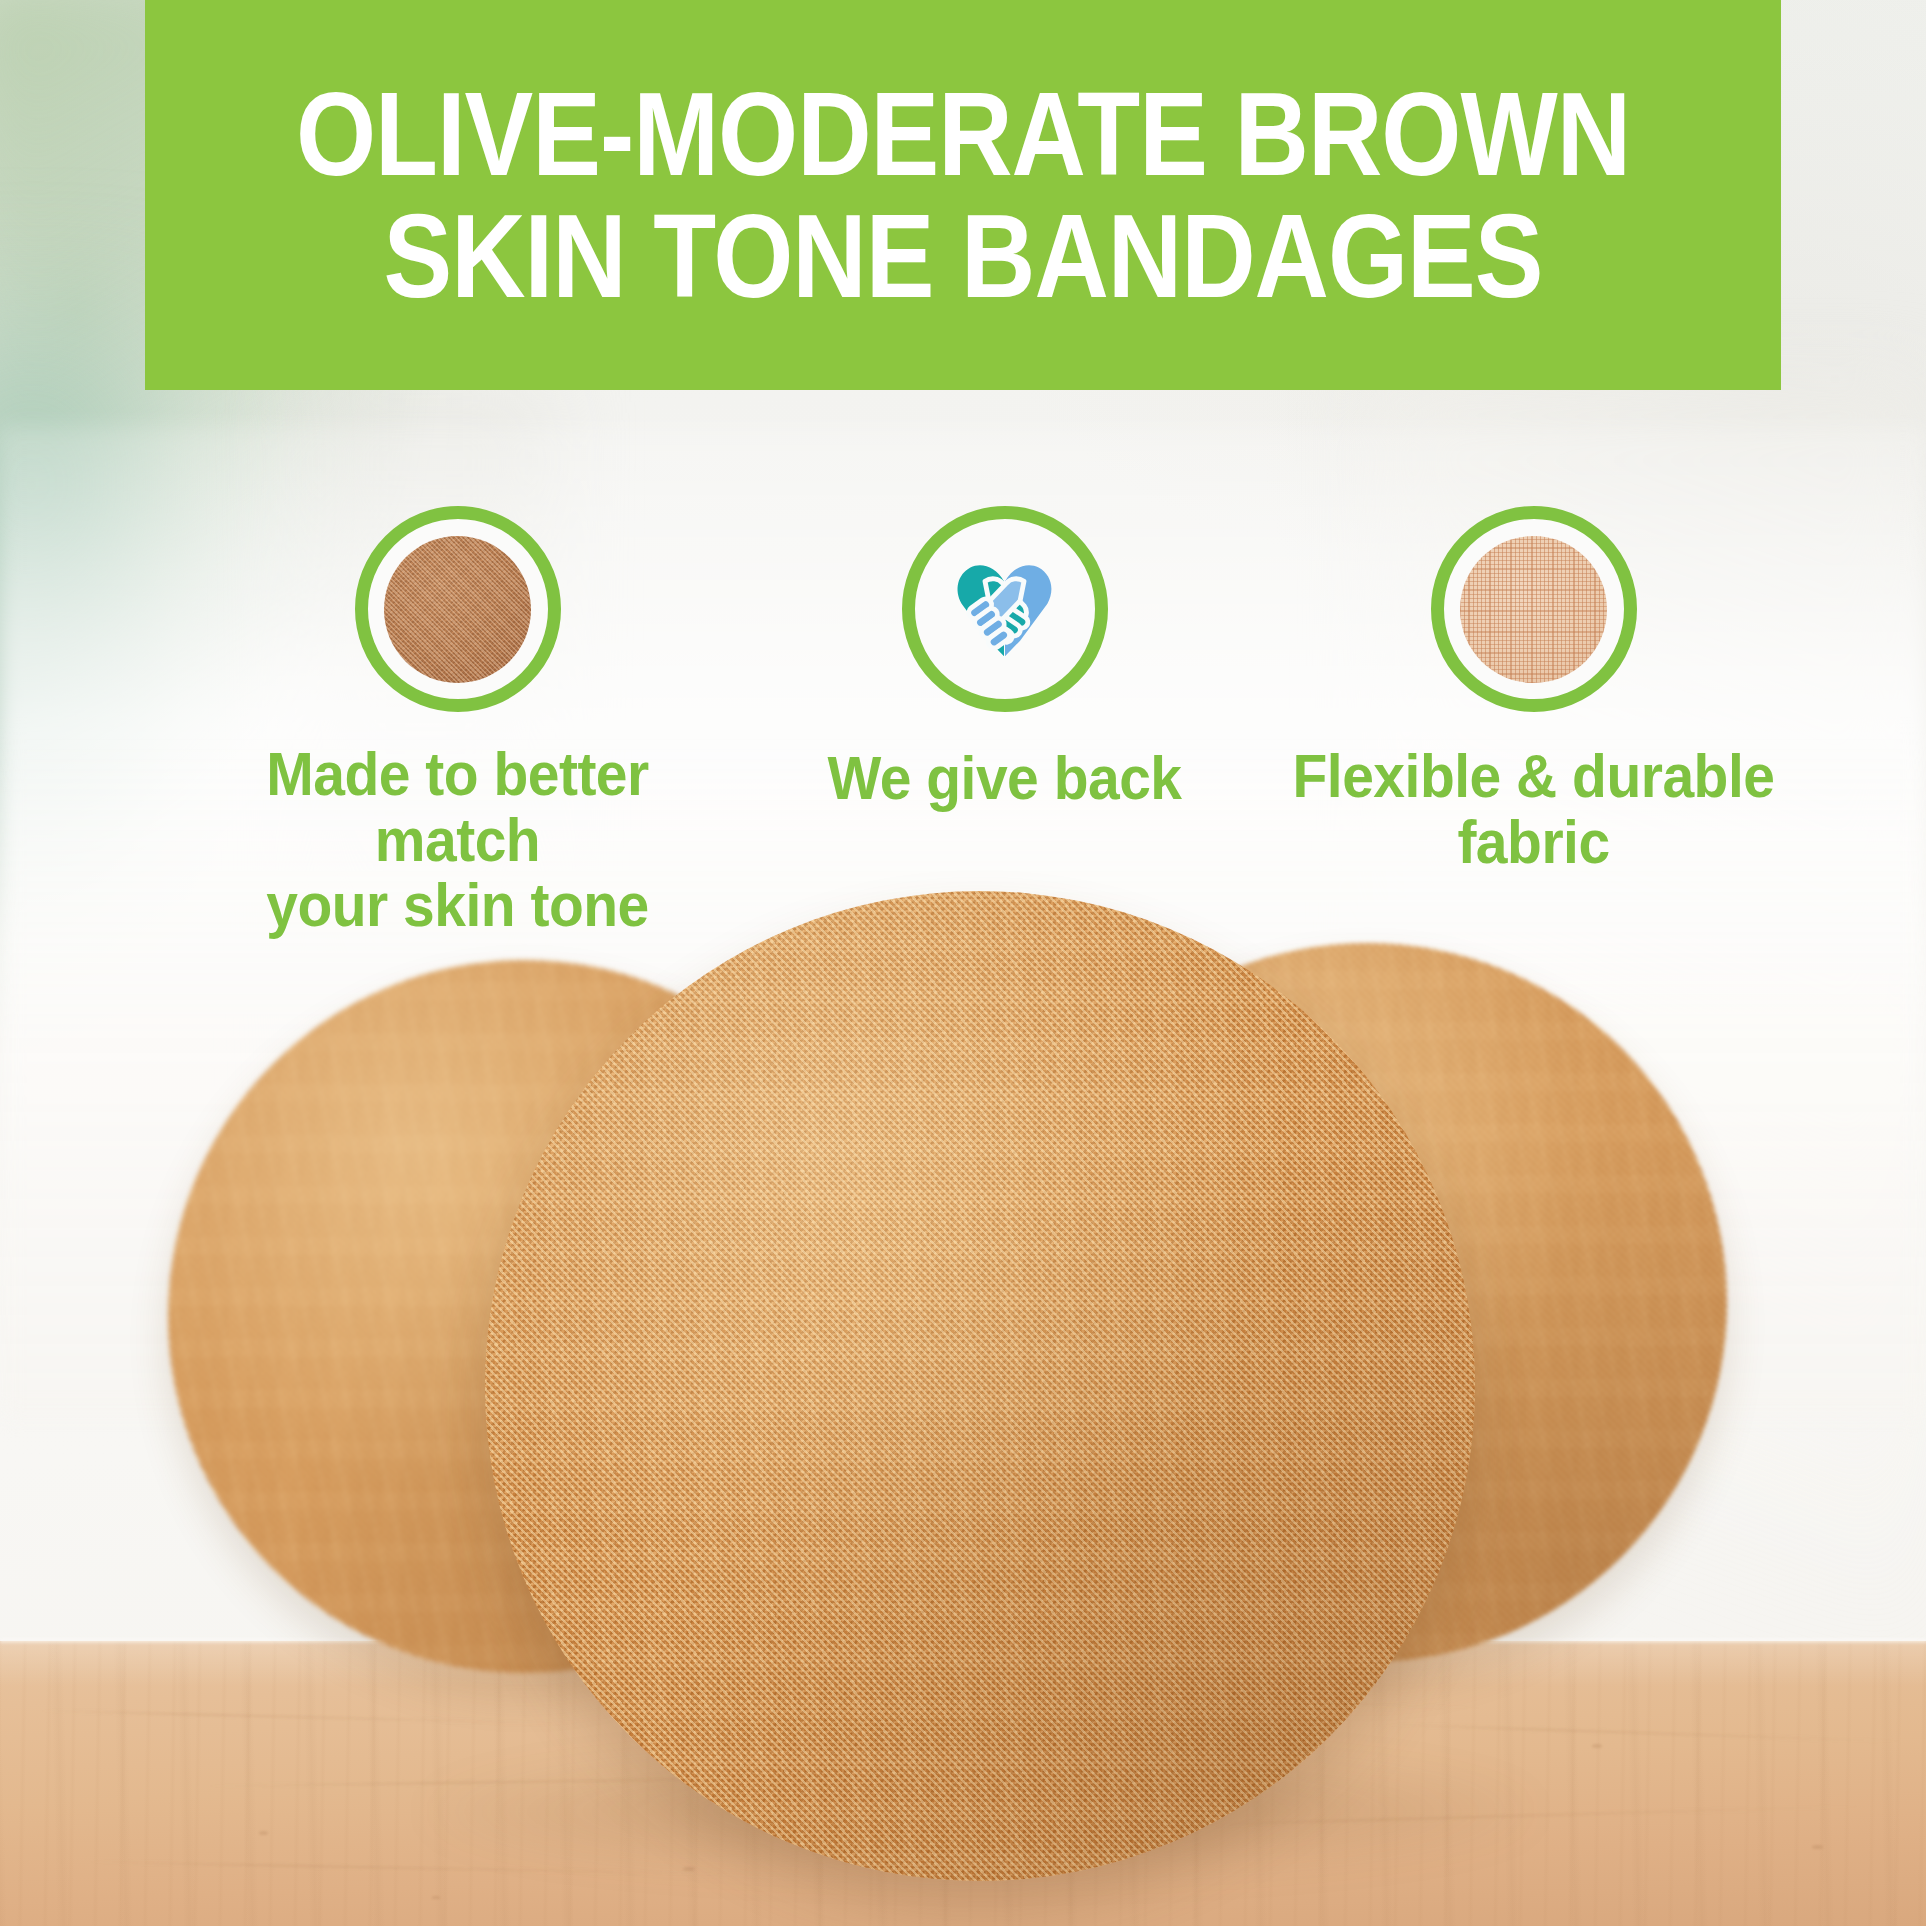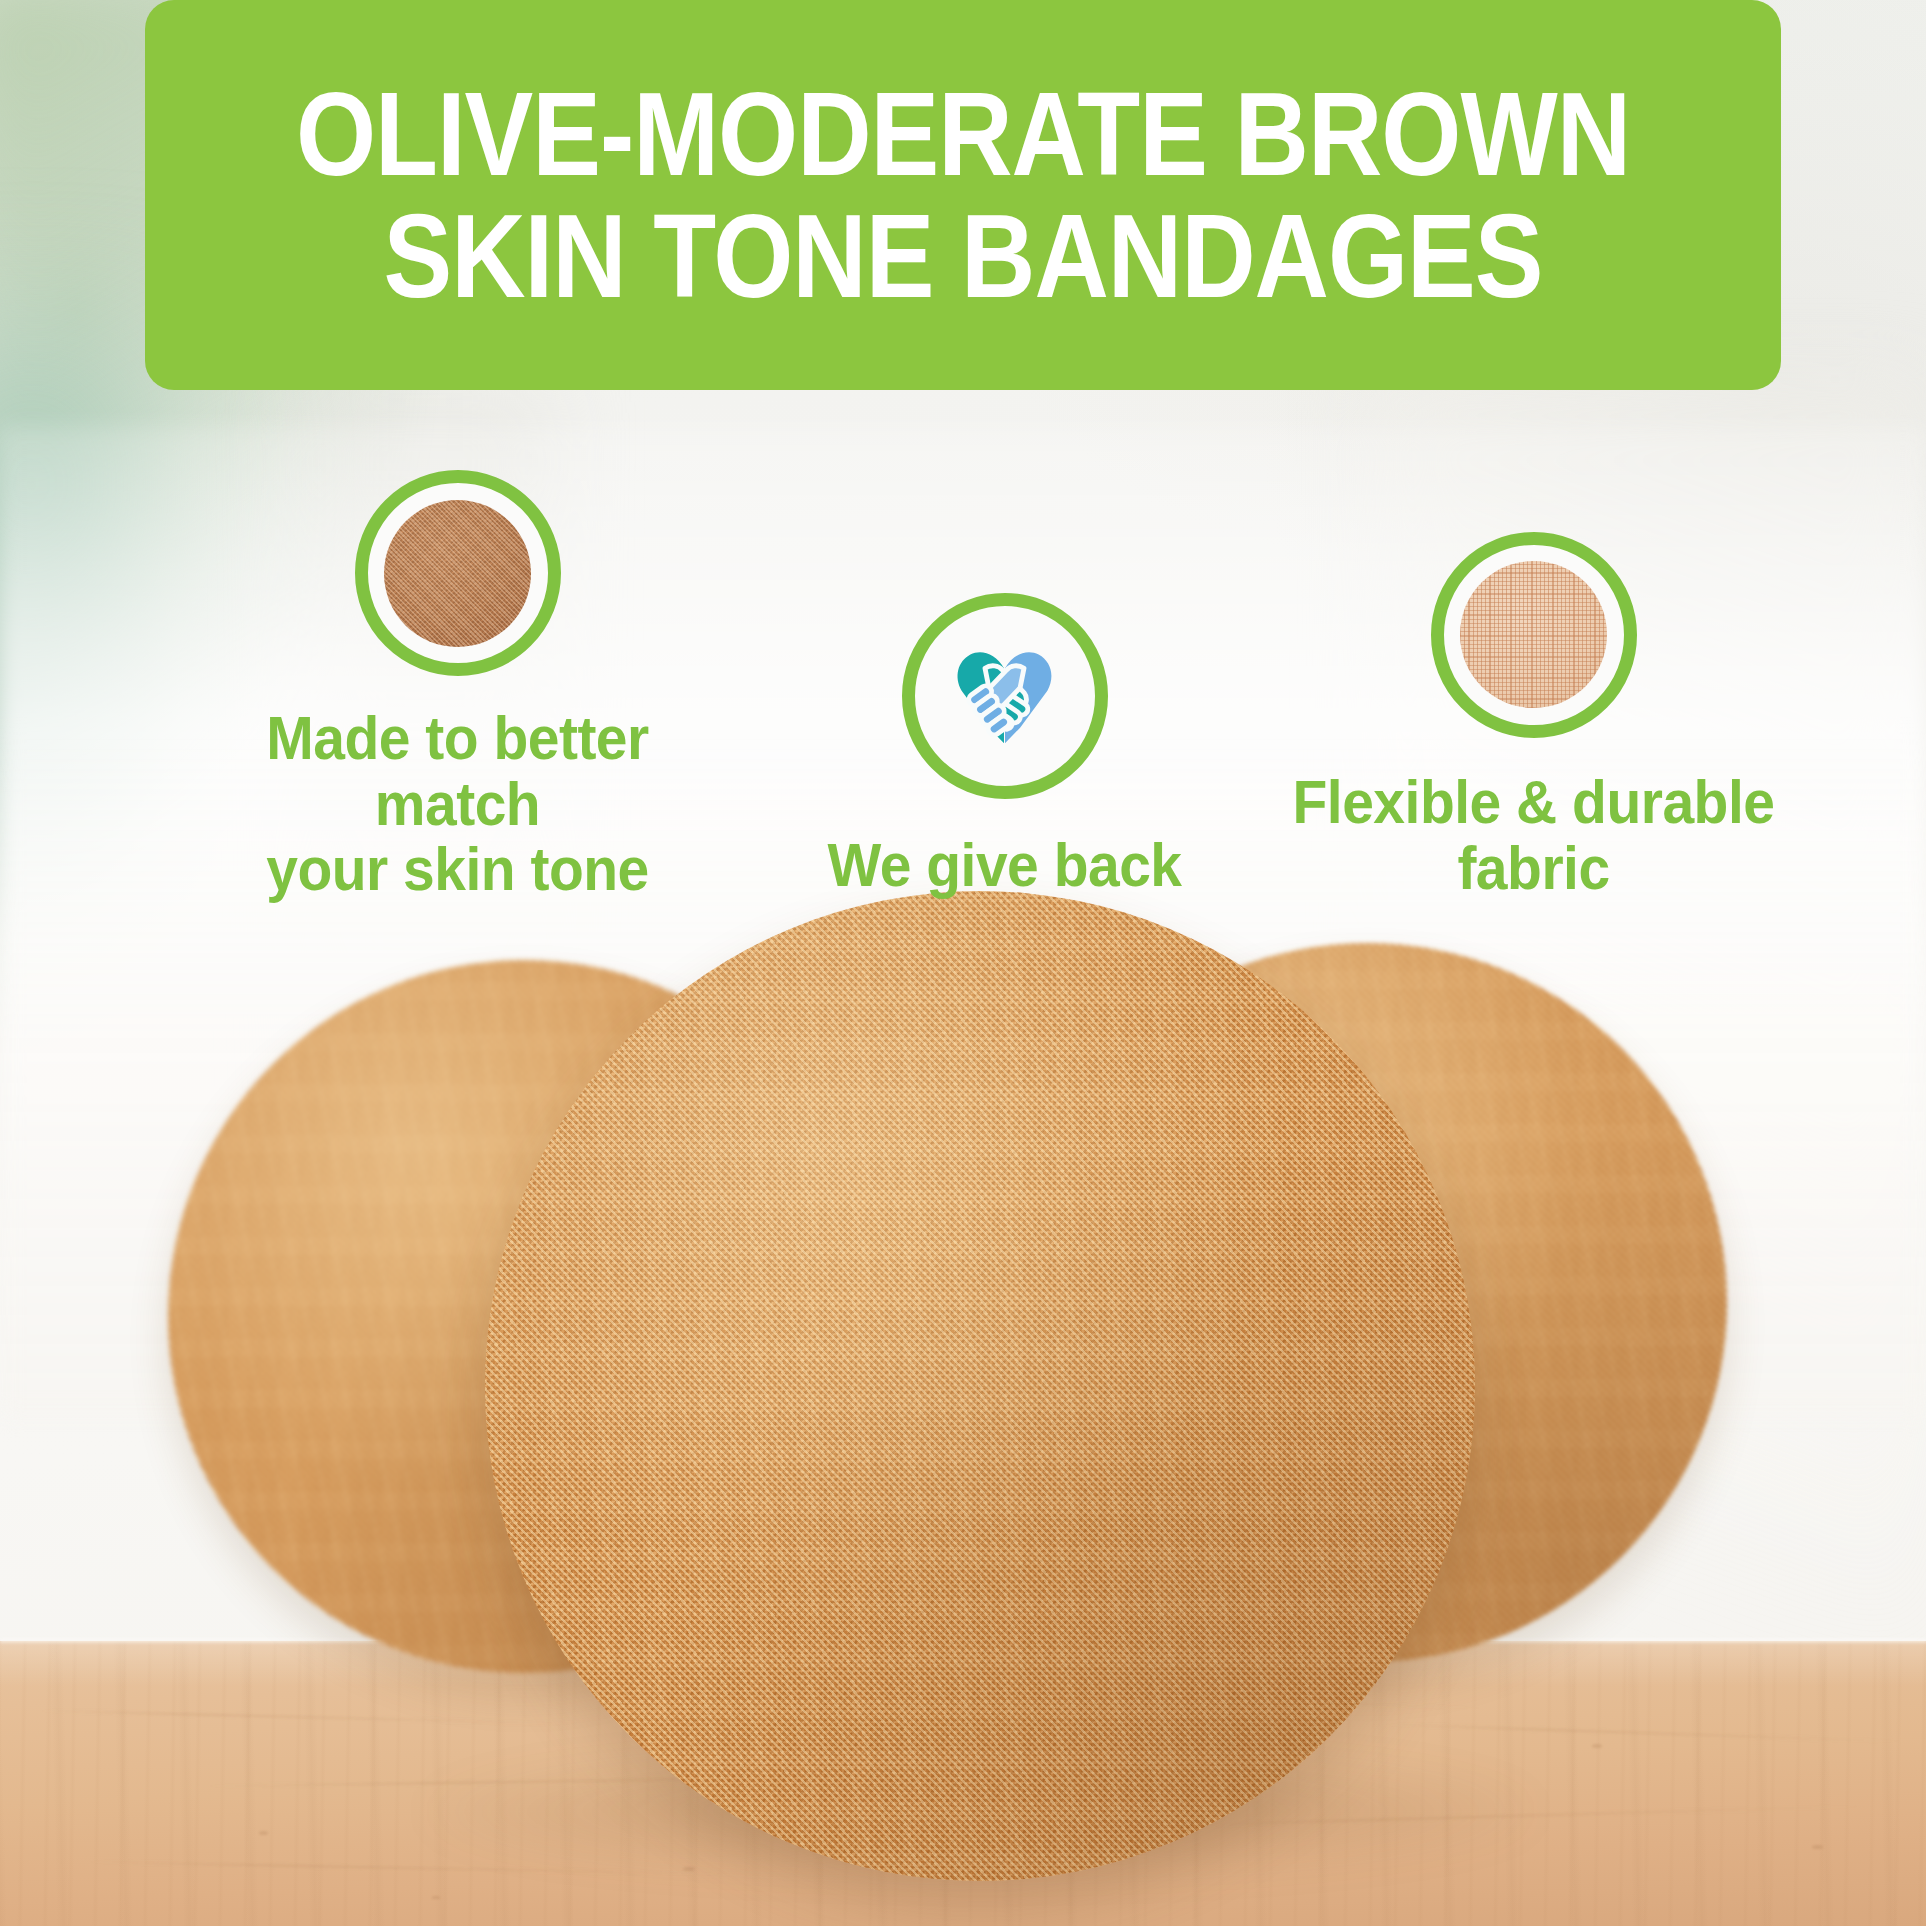--- a/index.html
+++ b/index.html
@@ -114,43 +114,42 @@
   .banner {
     position: absolute;
     left: 145px;
     top: 0;
     width: 1636px;
     height: 390px;
     background: #8cc63f;
     display: flex;
     align-items: center;
     justify-content: center;
-    border-radius: 29px;
   }
   .banner-title {
     color: #ffffff;
     font-size: 103px;
     line-height: 1.02;
     font-weight: 700;
     letter-spacing: -1px;
     text-align: center;
     padding: 0 40px;
     transform: scaleY(1.16);
     text-transform: uppercase;
   }
   .banner-title .ln { display: block; }
 
   
   .features {
     position: absolute;
     left: 145px;
-    top: 470px;
+    top: 506px;
     width: 1636px;
     display: flex;
-    align-items: flex-end;
+    align-items: flex-start;
     justify-content: space-between;
     gap: 12px;
   }
   .feature {
     width: 495px;
     display: flex;
     flex-direction: column;
     align-items: center;
   }
   .feature:nth-child(1) { margin-left: 65px; }

